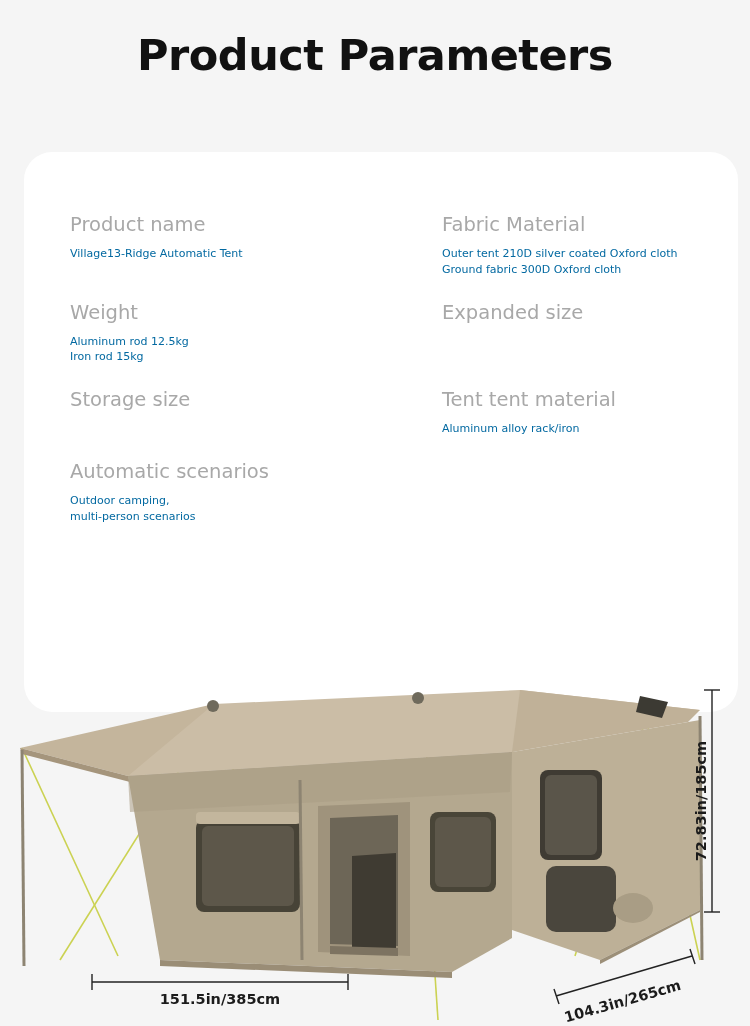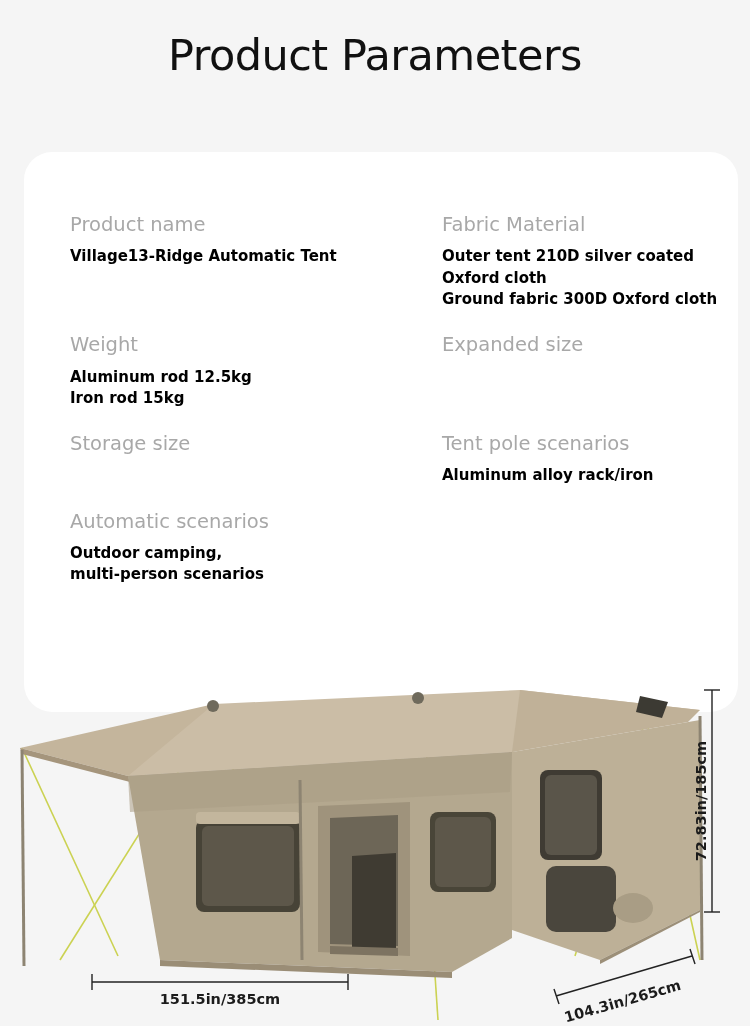--- a/index.html
+++ b/index.html
@@ -10,21 +10,21 @@
     width: 750px;
     height: 1026px;
     background: #f5f5f5;
     font-family: "DejaVu Sans", sans-serif;
     overflow: hidden;
     position: relative;
   }
   .page-title {
     text-align: center;
     font-size: 43px;
-    font-weight: normal;
+    font-weight: bold;
     color: #111111;
     letter-spacing: -0.5px;
     padding-top: 30px;
     font-family: "DejaVu Sans", sans-serif;
   }
   .spec-card {
     position: absolute;
     left: 24px;
     top: 152px;
     width: 714px;
@@ -42,23 +42,23 @@
     margin-bottom: 22px;
   }
   .spec-label {
     font-size: 19.5px;
     color: #a8a8a8;
     font-weight: 400;
     line-height: 1.35;
     margin-bottom: 8px;
   }
   .spec-value {
-    font-size: 15px;
-    color: #000000;
-    font-weight: bold;
+    font-size: 11px;
+    color: #0369a1;
+    font-weight: normal;
     line-height: 1.42;
     white-space: pre-line;
   }
   .photo-area {
     position: absolute;
     left: 0;
     top: 660px;
     width: 750px;
     height: 366px;
   }
@@ -100,21 +100,21 @@
 
     <div class="spec-item">
       <div class="spec-label">Expanded size</div>
     </div>
 
     <div class="spec-item">
       <div class="spec-label">Storage size</div>
     </div>
 
     <div class="spec-item">
-      <div class="spec-label">Tent pole scenarios</div>
+      <div class="spec-label">Tent tent material</div>
       <div class="spec-value">Aluminum alloy rack/iron</div>
     </div>
 
     <div class="spec-item">
       <div class="spec-label">Automatic scenarios</div>
       <div class="spec-value">Outdoor camping,
 multi-person scenarios</div>
     </div>
 
   </div>

